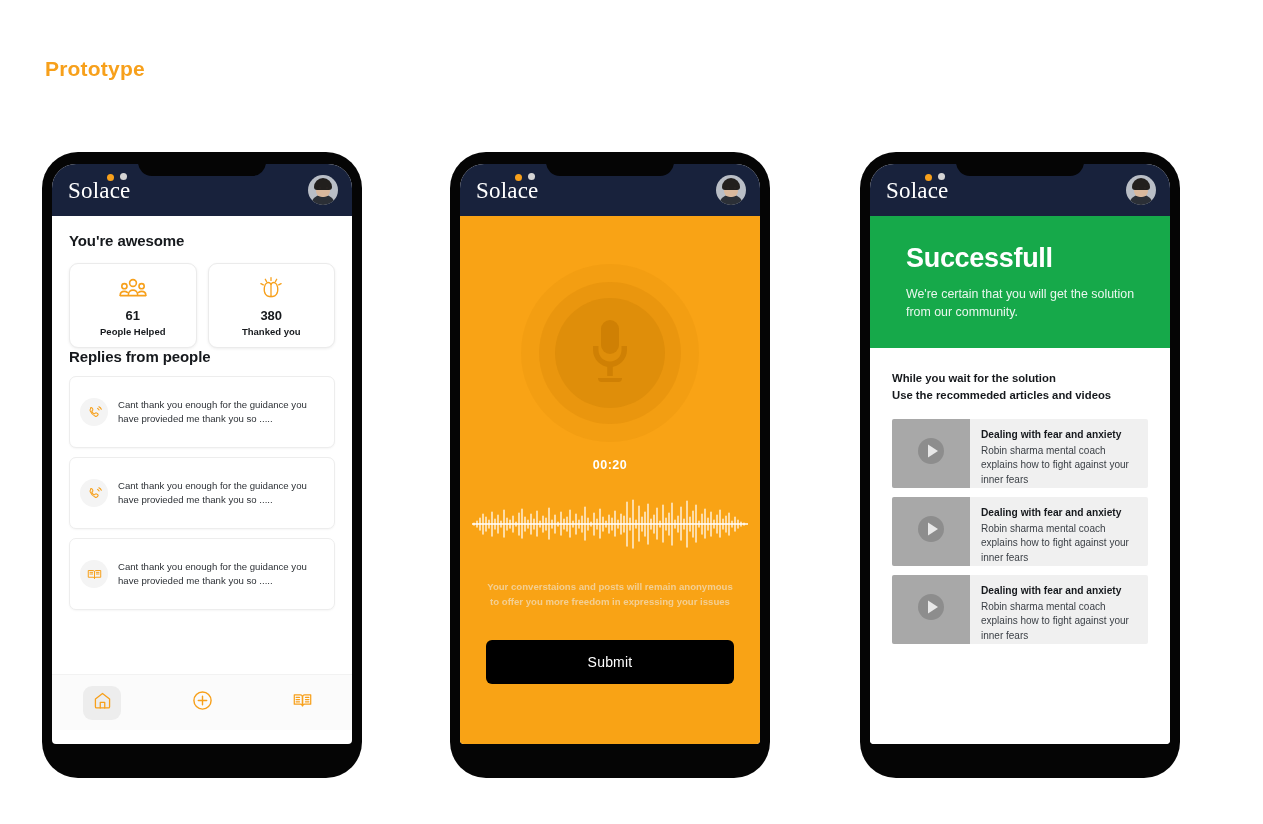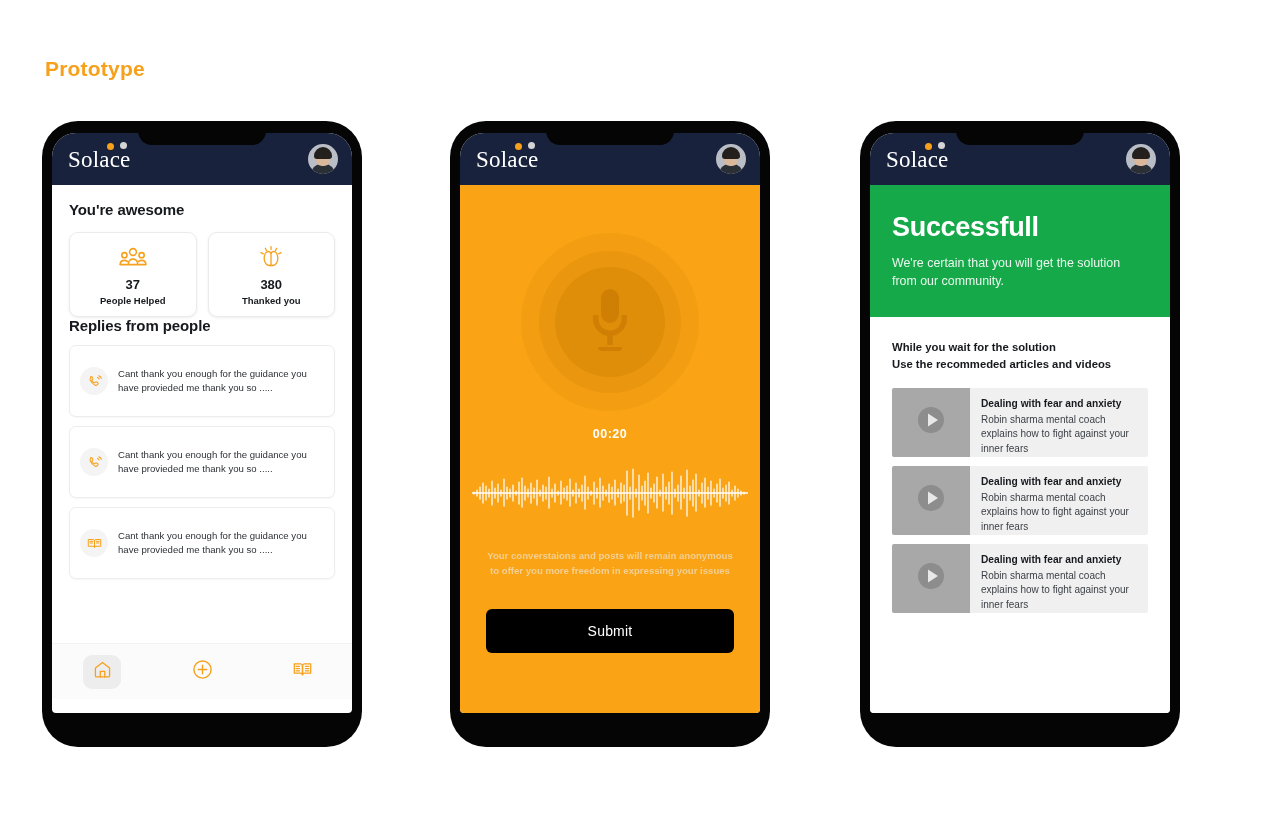--- a/index.html
+++ b/index.html
@@ -12,21 +12,21 @@
   .page { position: relative; width: 1008px; height: 824px; background:#fff; }
 
   .page-title {
     position: absolute; left: 45px; top: 57px;
     font-size: 21px; font-weight: bold; color: #F7A01B;
     letter-spacing: .2px;
   }
 
   
   .phone {
-    position: absolute; top: 121px;
+    position: absolute; top: 152px;
     width: 320px; height: 626px;
     background: #050505;
     border-radius: 36px;
     padding: 12px 10px 34px 10px;
   }
   .phone.p1 { left: 42px; }
   .phone.p2 { left: 450px; }
   .phone.p3 { left: 860px; }
 
   .screen {
@@ -150,21 +150,21 @@
   .submit-btn {
     margin-top: 30px; width: 248px; height: 44px;
     background: #000000; color: #ffffff; border: none; border-radius: 6px;
     font-family: "Liberation Sans", sans-serif;
     font-size: 14px; letter-spacing: .2px; cursor: pointer;
   }
 
   
   .s3-body { flex: 1 1 auto; background: #ffffff; display:flex; flex-direction:column; }
   .success-banner {
-    background: #16A94A; padding: 27px 22px 26px 22px; flex: 0 0 auto;
+    background: #16A94A; padding: 27px 22px 26px 36px; flex: 0 0 auto;
   }
   .success-title {
     font-size: 27px; font-weight: bold; color: #ffffff; letter-spacing: -.3px;
   }
   .success-sub {
     margin-top: 12px; font-size: 12.4px; color: #eaf7ee; line-height: 1.45;
   }
   .s3-main { padding: 22px 22px 0 22px; }
   .wait-line {
     font-size: 11.3px; font-weight: bold; color: #16191d; line-height: 1.5;
@@ -217,21 +217,21 @@
               <svg width="30" height="22" viewBox="0 0 30 22" fill="none" stroke="#F7A01B" stroke-width="1.6" stroke-linecap="round" stroke-linejoin="round">
                 <circle cx="15" cy="6" r="3.4"></circle>
                 <circle cx="6.4" cy="9.2" r="2.6"></circle>
                 <circle cx="23.6" cy="9.2" r="2.6"></circle>
                 <path d="M10.4 17.5c0-2.6 2.1-4.4 4.6-4.4s4.6 1.8 4.6 4.4"></path>
                 <path d="M2.2 18.2c0-2.3 1.8-3.8 4.2-3.8 1.2 0 2.2.4 2.9 1"></path>
                 <path d="M27.8 18.2c0-2.3-1.8-3.8-4.2-3.8-1.2 0-2.2.4-2.9 1"></path>
                 <path d="M2.2 18.6h25.6"></path>
               </svg>
             </div>
-            <div class="stat-num">37</div>
+            <div class="stat-num">61</div>
             <div class="stat-label">People Helped</div>
           </div>
 
           <div class="stat-card">
             <div class="stat-icon">
               <svg width="28" height="24" viewBox="0 0 28 24" fill="none" stroke="#F7A01B" stroke-width="1.3" stroke-linecap="round" stroke-linejoin="round">
                 <path d="M14 7.5v13"></path>
                 <path d="M14 8.2c-1-1.4-2.6-2.1-4-1.4-1.5.8-2.3 2.6-2.6 4.3-.4 2.3-.3 5.2 1.2 7.2.9 1.2 2.3 2 3.6 2.2h1.8"></path>
                 <path d="M14 8.2c1-1.4 2.6-2.1 4-1.4 1.5.8 2.3 2.6 2.6 4.3.4 2.3.3 5.2-1.2 7.2-.9 1.2-2.3 2-3.6 2.2H14"></path>
                 <path d="M14 4.4V1.6M9.6 5.6 8.3 3.2M18.4 5.6l1.3-2.4M6.3 8.9 3.9 7.6M21.7 8.9l2.4-1.3"></path>

